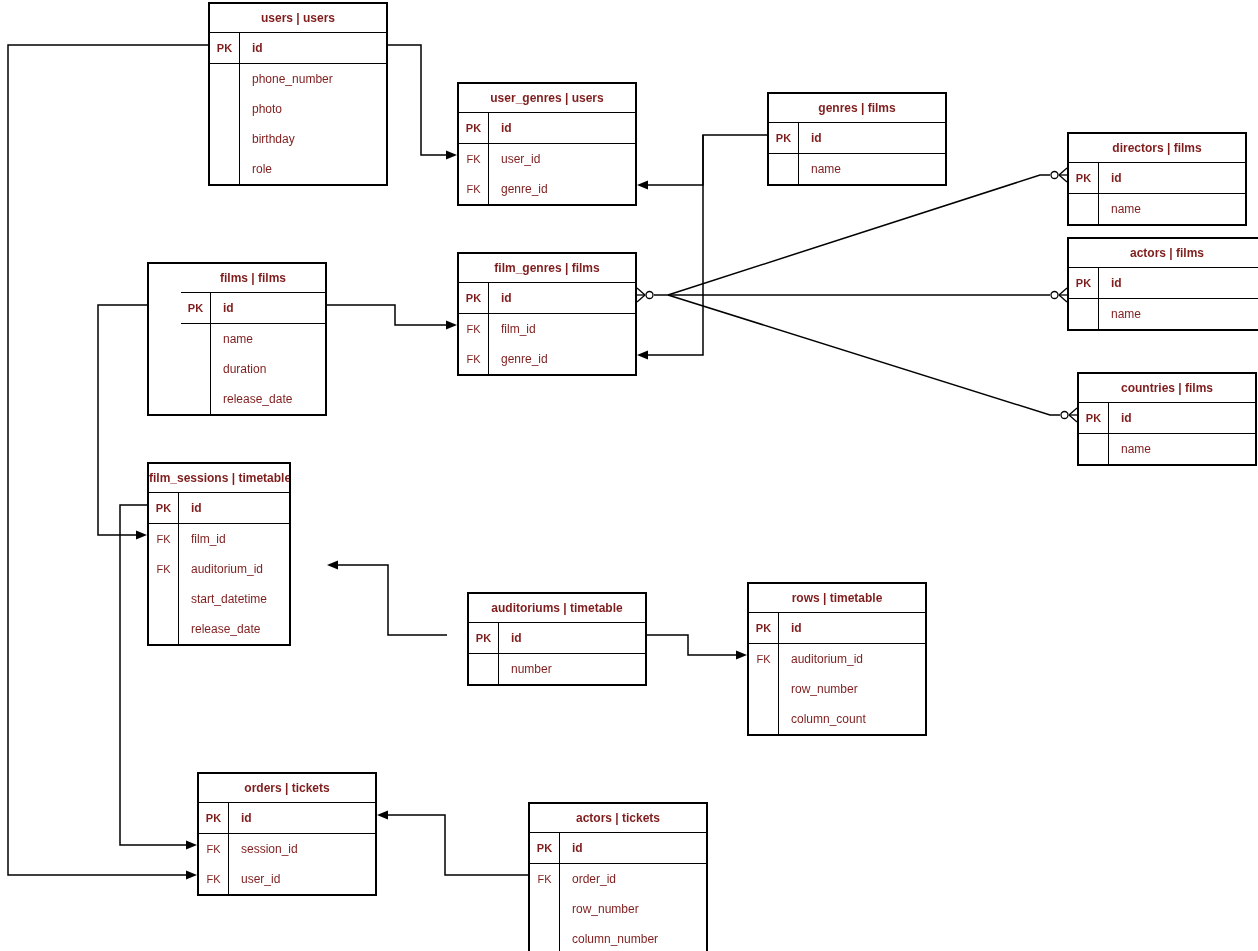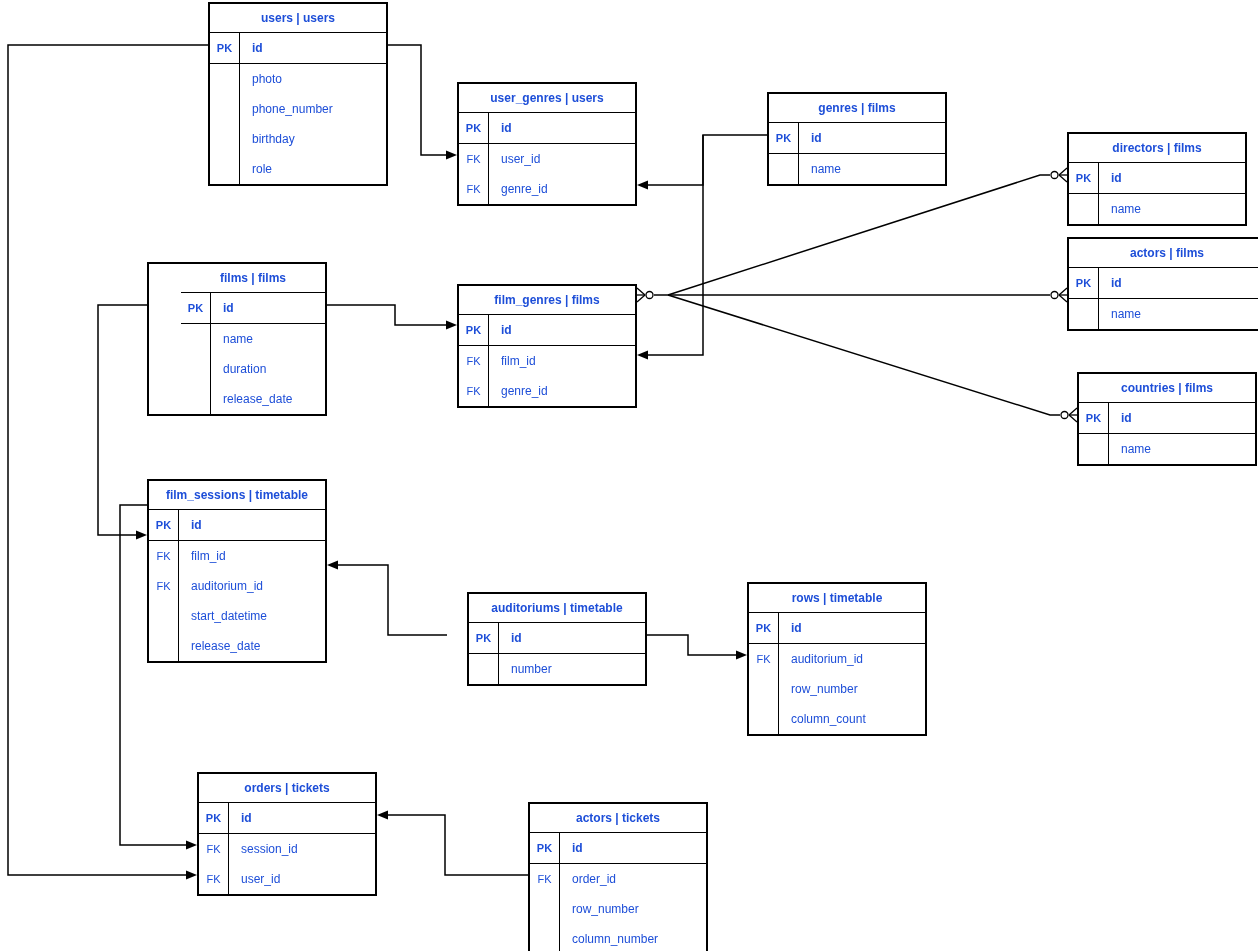--- a/index.html
+++ b/index.html
@@ -19,21 +19,21 @@
     position: absolute;
     left: 0; top: 0;
     width: 1258px;
     height: 951px;
   }
   .entity {
     position: absolute;
     box-sizing: border-box;
     background: #ffffff;
     border: 2px solid #000000;
-    color: #1d4ed8;
+    color: #7f1d1d;
   }
   .entity-title {
     height: 28px;
     line-height: 28px;
     text-align: center;
     font-size: 12px;
     font-weight: bold;
     border-bottom: 1.5px solid #000000;
     white-space: nowrap;
     overflow: hidden;
@@ -163,25 +163,25 @@
   <div id="entities">
       <div class="entity" style="left: 208px; top: 2px; width: 180px;">
     <div class="entity-title">users | users</div>
     <div class="entity-rows">
           <div class="entity-row pk-row">
             <span class="key-cell">PK</span>
             <span class="field-cell">id</span>
           </div>
           <div class="entity-row">
             <span class="key-cell"></span>
+            <span class="field-cell">phone_number</span>
+          </div>
+          <div class="entity-row">
+            <span class="key-cell"></span>
             <span class="field-cell">photo</span>
-          </div>
-          <div class="entity-row">
-            <span class="key-cell"></span>
-            <span class="field-cell">phone_number</span>
           </div>
           <div class="entity-row">
             <span class="key-cell"></span>
             <span class="field-cell">birthday</span>
           </div>
           <div class="entity-row">
             <span class="key-cell"></span>
             <span class="field-cell">role</span>
           </div>
         </div>
@@ -243,21 +243,21 @@
           <div class="entity-row">
             <span class="key-cell"></span>
             <span class="field-cell">duration</span>
           </div>
           <div class="entity-row">
             <span class="key-cell"></span>
             <span class="field-cell">release_date</span>
           </div>
         </div>
   </div>
-      <div class="entity" style="left: 457px; top: 252px; width: 180px; margin-top: 32px;">
+      <div class="entity" style="left: 457px; top: 252px; width: 180px;">
     <div class="entity-title">film_genres | films</div>
     <div class="entity-rows">
           <div class="entity-row pk-row">
             <span class="key-cell">PK</span>
             <span class="field-cell">id</span>
           </div>
           <div class="entity-row">
             <span class="key-cell">FK</span>
             <span class="field-cell">film_id</span>
           </div>
@@ -286,21 +286,21 @@
           <div class="entity-row pk-row">
             <span class="key-cell">PK</span>
             <span class="field-cell">id</span>
           </div>
           <div class="entity-row">
             <span class="key-cell"></span>
             <span class="field-cell">name</span>
           </div>
         </div>
   </div>
-      <div class="entity" style="left: 147px; top: 479px; width: 180px;">
+      <div class="entity" style="left: 147px; top: 462px; width: 144px;">
     <div class="entity-title">film_sessions | timetable</div>
     <div class="entity-rows">
           <div class="entity-row pk-row">
             <span class="key-cell">PK</span>
             <span class="field-cell">id</span>
           </div>
           <div class="entity-row">
             <span class="key-cell">FK</span>
             <span class="field-cell">film_id</span>
           </div>

